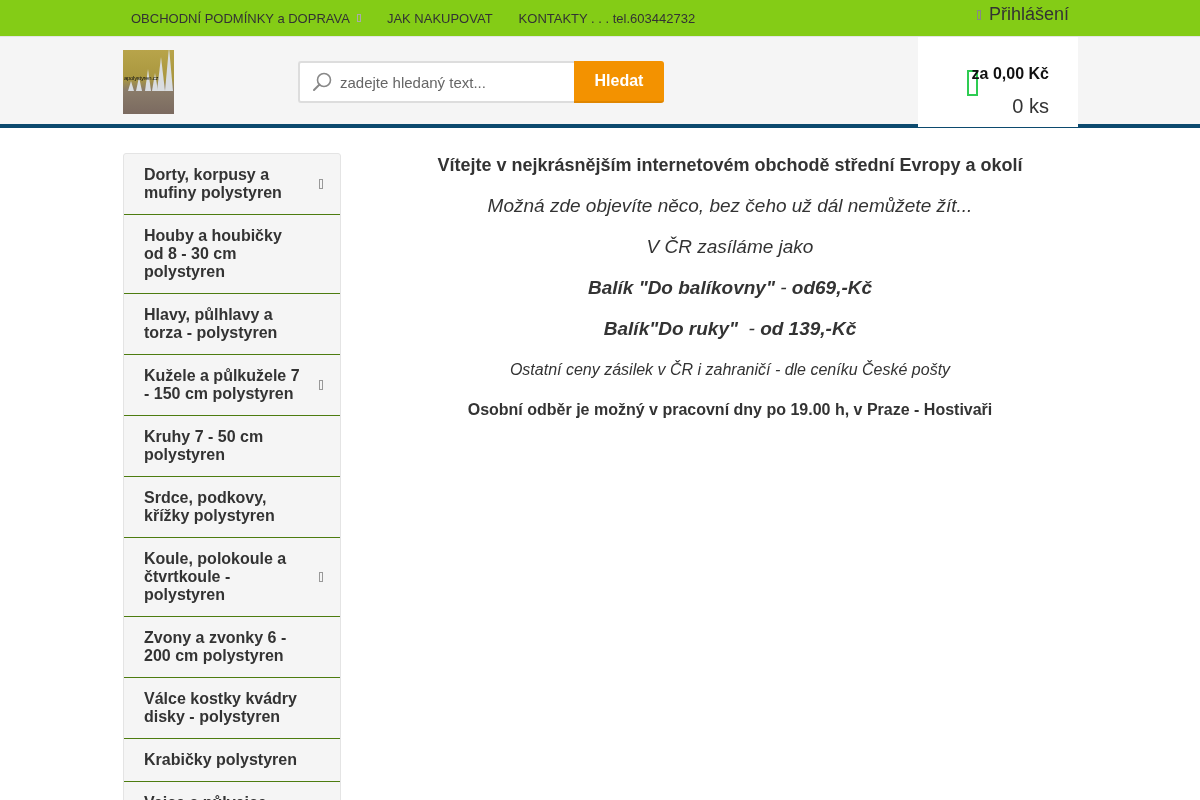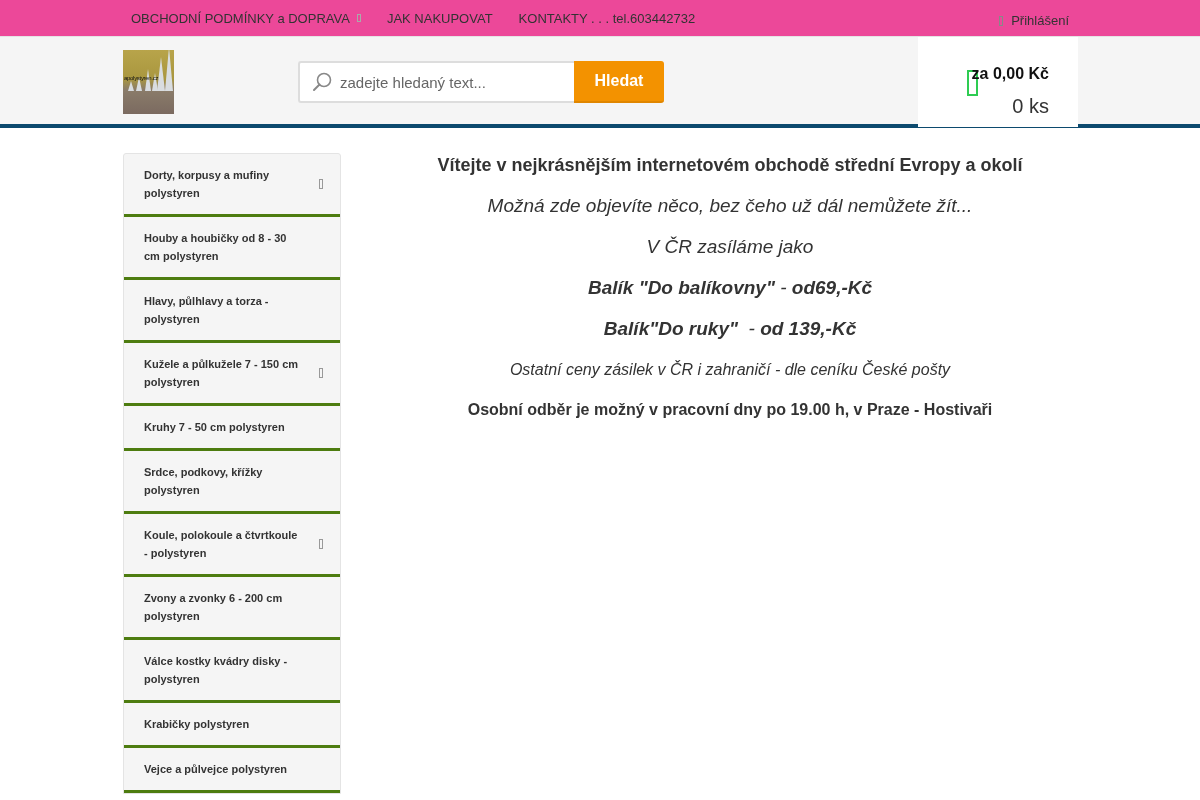--- a/index.html
+++ b/index.html
@@ -5,29 +5,29 @@
     * { box-sizing: border-box; margin: 0; padding: 0; }
     html, body {
       width: 1200px; height: 800px; overflow: hidden;
       background: #ffffff;
       font-family: "Liberation Sans", sans-serif;
       color: #333333;
     }
     
     .topbar {
       position: absolute; left: 0; top: 0; width: 1200px; height: 37px;
-      background: #ec4899; border-bottom: 1px solid #e4e4e4;
+      background: #84cc16; border-bottom: 1px solid #e4e4e4;
     }
     .topnav { position: absolute; left: 118px; top: 0; height: 36px; display: flex; align-items: center; }
     .topnav a {
       font-size: 13px; color: #333; text-decoration: none;
       padding: 0 13px; display: flex; align-items: center; white-space: nowrap;
     }
     .topnav .caret { font-size: 8px; color: #999; margin-left: 7px; display: inline-block; width: 4px; height: 8px; border: 1px solid #aaa; }
-    .login { position: absolute; right: 131px; top: 13px; font-size: 13px; color: #333; display: flex; align-items: center; text-decoration: none; justify-content: space-between; }
+    .login { position: absolute; right: 131px; top: 4px; font-size: 18px; color: #333; display: flex; align-items: center; text-decoration: none; justify-content: space-between; }
     .login .glyph { width: 4px; height: 10px; border: 1px solid #888; margin-right: 8px; display: inline-block; }
 
     
     .header {
       position: absolute; left: 0; top: 37px; width: 1200px; height: 91px;
       background: #f5f5f5; border-bottom: 4px solid #0c4a6e;
     }
     .logo {
       position: absolute; left: 123px; top: 13px; width: 51px; height: 64px;
       background: linear-gradient(180deg, #b8a44a 0%, #a9973f 45%, #8a7c6a 62%, #7b6a60 100%);
@@ -62,22 +62,22 @@
     .cart-icon { position: absolute; left: 49px; top: 33px; width: 11px; height: 26px; border: 2px solid #2ecc52; }
     .cart-count { position: absolute; right: 29px; top: 30px; font-size: 20px; color: #333; margin-top: 28px; }
     .cart-total { position: absolute; right: 29px; top: 28px; font-size: 16px; font-weight: bold; color: #111; }
 
     
     .sidebar {
       position: absolute; left: 123px; top: 153px; width: 218px;
       border: 1px solid #e4e4e4; border-radius: 3px 3px 0 0; background: #f5f5f5;
     }
     .cat {
-      position: relative; border-bottom: 3px solid #4d7c0f;
-      padding: 12px 40px 12px 20px; font-size: 11px; font-weight: bold; line-height: 18px; color: #333;
+      position: relative; border-bottom: 1px solid #4d7c0f;
+      padding: 12px 40px 12px 20px; font-size: 16px; font-weight: bold; line-height: 18px; color: #333;
       cursor: pointer;
     }
     .cat .sub { position: absolute; right: 17px; top: 50%; margin-top: -5px; width: 4px; height: 10px; border: 1px solid #999; }
 
     
     .main { position: absolute; left: 360px; top: 153px; width: 740px; text-align: center; }
     .main p { color: #333; margin-bottom: 0; }
     .l1 { font-size: 18px; font-weight: bold; height: 41px; line-height: 24px; }
     .l2 { font-size: 19px; font-style: italic; height: 41px; line-height: 24px; }
     .l3 { font-size: 19px; font-style: italic; height: 41px; line-height: 24px; }

